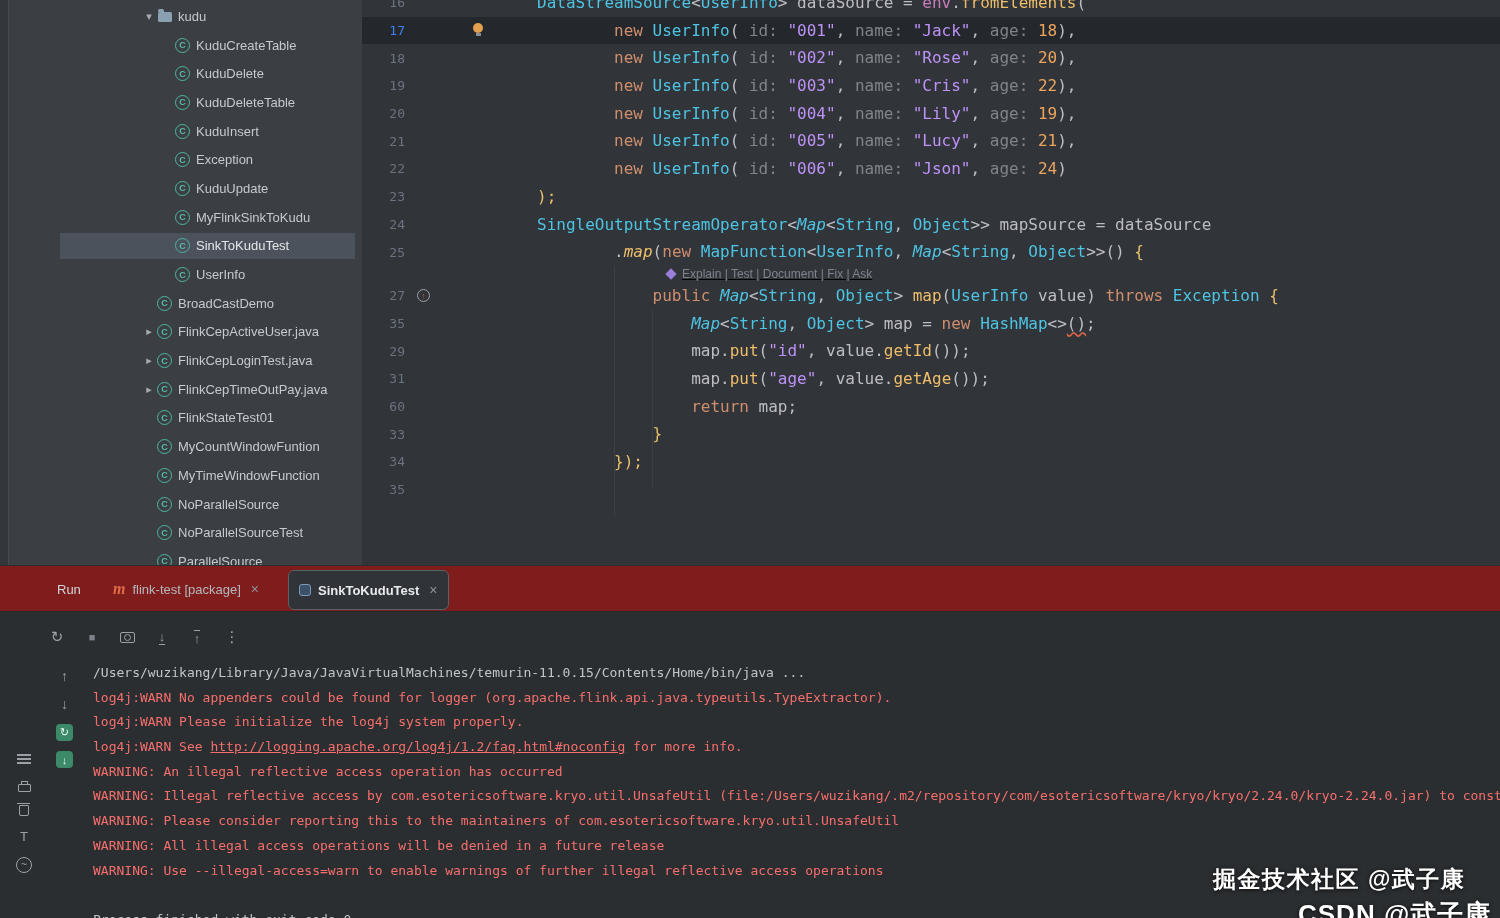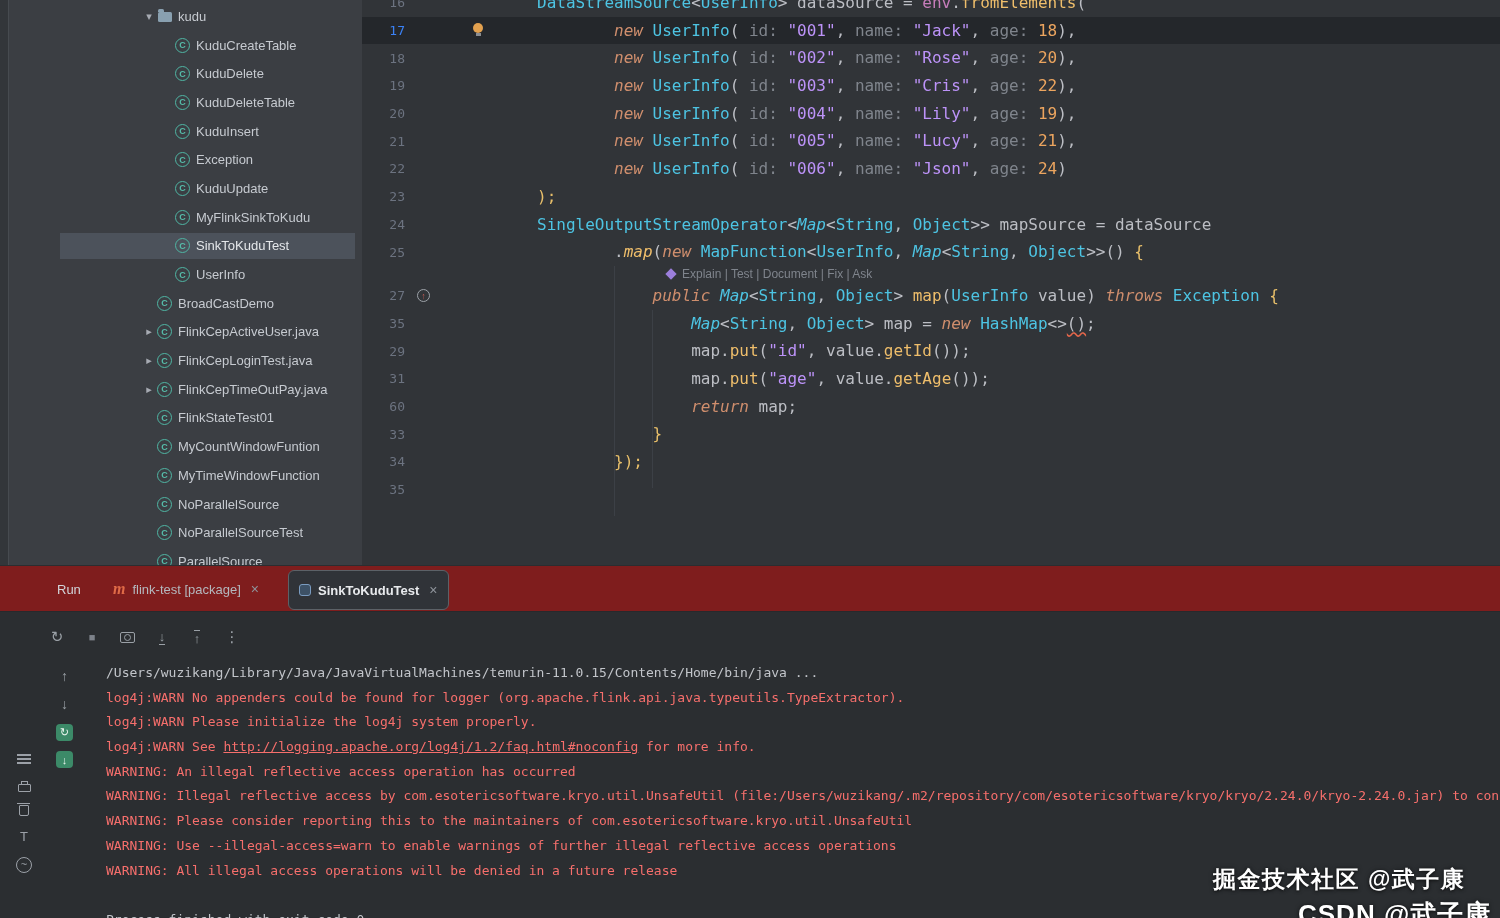--- a/index.html
+++ b/index.html
@@ -3,21 +3,21 @@
 <meta charset="utf-8">
 <style>
   html,body{margin:0;padding:0;}
   body{
     width:1500px;height:918px;position:relative;overflow:hidden;
     background:#2B2E31;font-family:"Liberation Sans","DejaVu Sans",sans-serif;
     -webkit-font-smoothing:antialiased;
   }
   
   .tk-def{color:var(--c-default)}
-  .tk-kw{color:var(--c-keyword);font-style:italic}
+  .tk-kw{color:var(--c-keyword);}
   .tk-type{color:var(--c-type)}
   .tk-typei{color:var(--c-type);font-style:italic}
   .tk-str{color:var(--c-string)}
   .tk-num{color:var(--c-number)}
   .tk-mth{color:var(--c-method)}
   .tk-mthi{color:var(--c-method);font-style:italic}
   .tk-ann{color:var(--c-annotation)}
   .tk-hint{color:var(--c-inlay_hint)}
   .tk-brk{color:var(--c-bracket)}
   .tk-field{color:var(--c-field)}
@@ -42,21 +42,21 @@
   .guide{position:absolute;width:1px;background:#3C4046;z-index:0;}
   .g1{left:252px;top:266px;height:250px;}
   .g2{left:290px;top:310px;height:178px;}
   .ed-rows{position:absolute;left:0;top:-11px;right:0;z-index:1;}
   .ed-row{display:flex;height:27.7px;align-items:center;}
   .ed-row.active{background:#24272B;}
   .ed-gutter{position:relative;width:175px;flex-shrink:0;height:100%;display:flex;align-items:center;}
   .ed-num{display:inline-block;width:43px;text-align:right;font-family:"DejaVu Sans Mono",monospace;font-size:13px;color:#6C7380;}
   .ed-row.active .ed-num{color:#3b82f6;}
   .ed-code{font-family:"DejaVu Sans Mono",monospace;font-size:16px;line-height:27.7px;white-space:pre;}
-  .ed-hint-row{height:16px;display:flex;align-items:center;}
+  .ed-hint-row{height:16px;display:flex;align-items:center;text-decoration:underline;}
   .ed-hint-row .ed-gutter{height:16px;}
   .hint-body{margin-left:130px;display:flex;align-items:center;font-size:12px;color:#7F848C;white-space:pre;}
   .icon-ai{width:8px;height:8px;background:#9B7EDB;transform:rotate(45deg);margin-right:7px;flex-shrink:0;}
   .icon-bulb{position:absolute;left:111px;top:6px;width:10px;height:10px;background:#E3A14F;border-radius:50%;}
   .icon-bulb::after{content:"";position:absolute;left:2.5px;top:10px;width:5px;height:3px;background:#8A8D92;}
   .icon-override{position:absolute;left:55px;top:7px;width:13px;height:13px;border:1.2px solid #9DA2A8;border-radius:50%;color:#C05C55;font-size:9px;line-height:12px;text-align:center;box-sizing:border-box;}
 
   
   .runbar{position:absolute;left:0;top:565px;width:1500px;height:47px;background:#7f1d1d;border-top:1px solid #2B2D30;border-bottom:1px solid #27292C;box-sizing:border-box;}
   .run-label{position:absolute;left:57px;top:0;height:47px;display:flex;align-items:center;font-size:13px;color:#D2D5DA;}
@@ -81,21 +81,21 @@
   .gbox{width:17px;height:17px;border-radius:4px;background:#3C8A68;color:#E9F5EE;font-size:11px;display:flex;align-items:center;justify-content:center;cursor:pointer;}
   .stripe-col{position:absolute;left:16px;top:140px;display:flex;flex-direction:column;align-items:center;gap:13px;color:#9CA1A8;}
   .icon-listbars{width:14px;height:2px;background:#9CA1A8;box-shadow:0 4px 0 #9CA1A8,0 8px 0 #9CA1A8;margin:2px 0 10px 0;}
   .icon-printer{width:13px;height:8px;border:1.5px solid #9CA1A8;border-radius:1px;position:relative;box-sizing:border-box;margin-top:5px;}
   .icon-printer::before{content:"";position:absolute;left:2.5px;top:-4px;width:5px;height:3px;border:1.5px solid #9CA1A8;border-bottom:none;}
   .icon-trash{width:10px;height:11px;border:1.5px solid #9CA1A8;border-radius:1px 1px 2px 2px;position:relative;box-sizing:border-box;}
   .icon-trash::before{content:"";position:absolute;left:-3px;top:-3.5px;width:13px;height:1.5px;background:#9CA1A8;}
   .stripe-glyph{font-size:13px;cursor:pointer;}
   .icon-wavecircle{width:16px;height:16px;border:1.5px solid #9CA1A8;border-radius:50%;font-size:11px;line-height:13px;text-align:center;box-sizing:border-box;}
   .clines{position:absolute;left:93px;top:49px;right:0;bottom:0;overflow:hidden;}
-  .cline{height:24.7px;line-height:24.7px;font-family:"DejaVu Sans Mono",monospace;font-size:13px;white-space:pre;margin-left:13px;}
+  .cline{height:24.7px;line-height:24.7px;font-family:"DejaVu Sans Mono",monospace;font-size:13px;white-space:pre;}
   .cl-info{color:var(--c-stdout)}
   .cl-err{color:var(--c-stderr)}
   .cl-link{color:var(--c-stderr);text-decoration:underline;cursor:pointer;}
 
   
   .wm{position:absolute;color:#FFFFFF;font-weight:bold;text-shadow:0 1px 3px rgba(0,0,0,.6),0 0 5px rgba(0,0,0,.4);white-space:nowrap;}
   .wm1{left:1213px;top:864px;font-size:23px;letter-spacing:1.5px;}
   .wm2{left:1298px;top:897px;font-size:26px;letter-spacing:1px;}
 </style>
 </head>
@@ -375,21 +375,21 @@
   </div>
 
   <div class="clines">
       <div class="cline"><span class="cl-info">/Users/wuzikang/Library/Java/JavaVirtualMachines/temurin-11.0.15/Contents/Home/bin/java ...</span></div>
       <div class="cline"><span class="cl-err">log4j:WARN No appenders could be found for logger (org.apache.flink.api.java.typeutils.TypeExtractor).</span></div>
       <div class="cline"><span class="cl-err">log4j:WARN Please initialize the log4j system properly.</span></div>
       <div class="cline"><span class="cl-err">log4j:WARN See </span><span class="cl-link">http://logging.apache.org/log4j/1.2/faq.html#noconfig</span><span class="cl-err"> for more info.</span></div>
       <div class="cline"><span class="cl-err">WARNING: An illegal reflective access operation has occurred</span></div>
       <div class="cline"><span class="cl-err">WARNING: Illegal reflective access by com.esotericsoftware.kryo.util.UnsafeUtil (file:/Users/wuzikang/.m2/repository/com/esotericsoftware/kryo/kryo/2.24.0/kryo-2.24.0.jar) to constructor java</span></div>
       <div class="cline"><span class="cl-err">WARNING: Please consider reporting this to the maintainers of com.esotericsoftware.kryo.util.UnsafeUtil</span></div>
+      <div class="cline"><span class="cl-err">WARNING: All illegal access operations will be denied in a future release</span></div>
       <div class="cline"><span class="cl-err">WARNING: Use --illegal-access=warn to enable warnings of further illegal reflective access operations</span></div>
-      <div class="cline"><span class="cl-err">WARNING: All illegal access operations will be denied in a future release</span></div>
       <div class="cline"></div>
       <div class="cline"><span class="cl-info">Process finished with exit code 0</span></div>
     </div>
 </div>
 
 <div class="wm wm1">掘金技术社区 @武子康</div>
 <div class="wm wm2">CSDN @武子康</div>
 
 </body></html>

